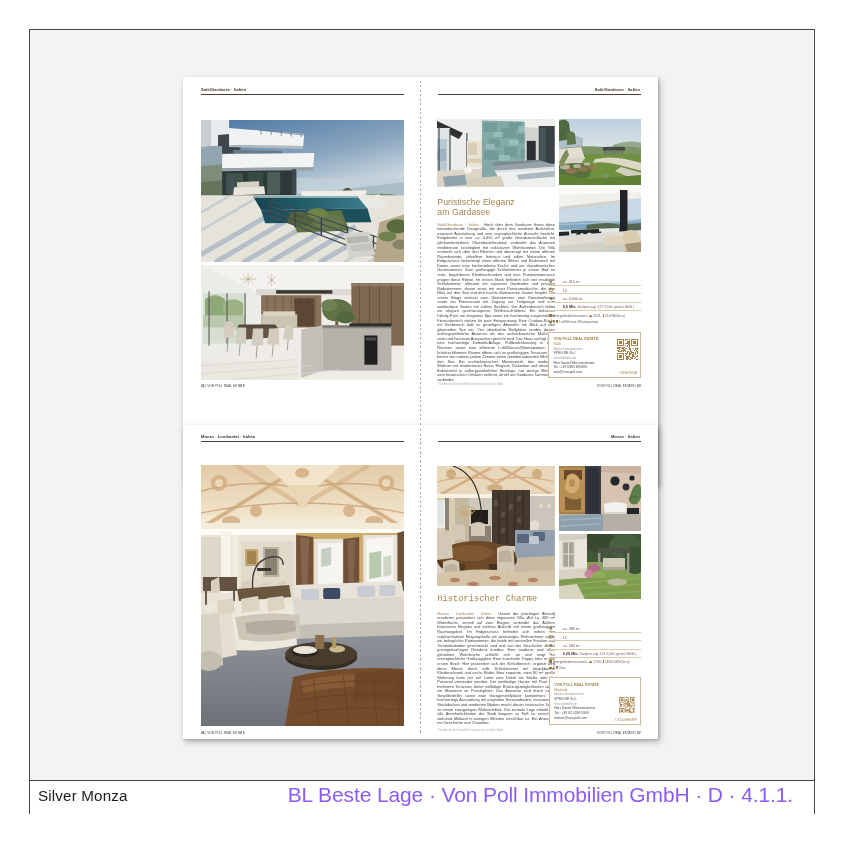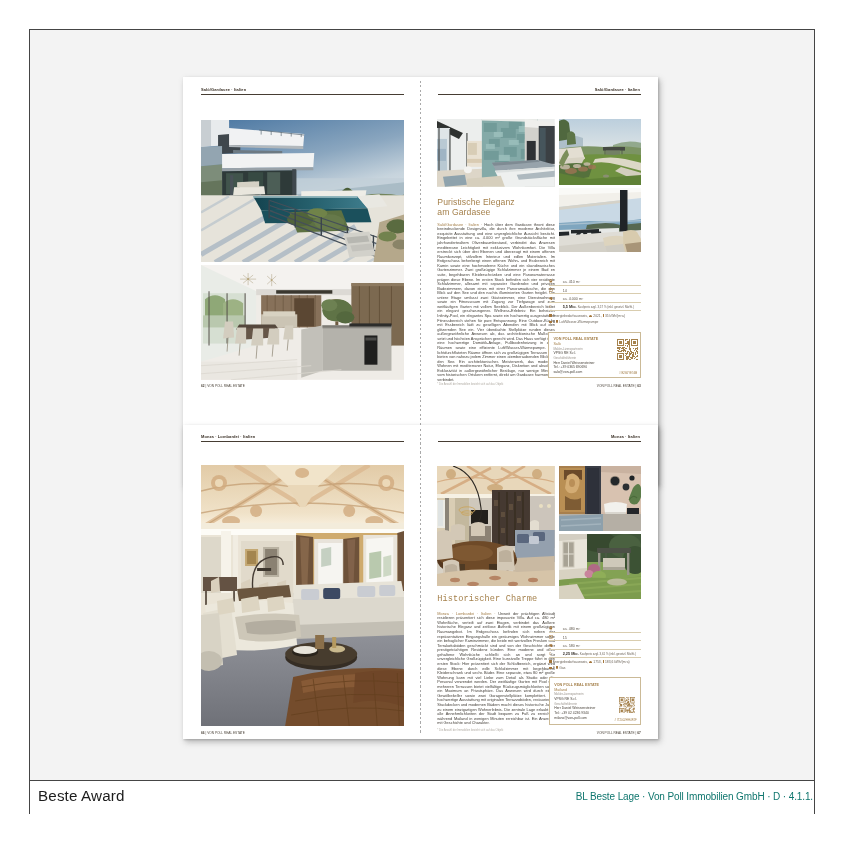--- a/index.html
+++ b/index.html
@@ -1,21 +1,21 @@
 <!DOCTYPE html>
 <html><head>
 <meta charset="utf-8">
 <style>
   html,body{margin:0;padding:0;}
   body{width:844px;height:844px;background:#ffffff;font-family:"Liberation Sans",sans-serif;position:relative;overflow:hidden;}
   .abs{position:absolute;}
   .frame{left:29px;top:29px;width:784px;height:783px;border:1px solid #454545;background:#f3f3f3;}
   .bar{background:#ffffff;border-top:1px solid #454545;}
   .bar-left{left:8px;top:50%;transform:translateY(-62%);font-size:15.2px;color:#1c1c1c;letter-spacing:0.15px;}
-  .bar-right{right:1px;top:50%;transform:translateY(-62%);font-size:10px;color:#0f766e;letter-spacing:-0.12px;}
+  .bar-right{right:21px;top:50%;transform:translateY(-62%);font-size:21px;color:#8b5cf6;letter-spacing:-0.12px;}
   .spread{width:475px;background:#ffffff;box-shadow:1.5px 2.5px 6px rgba(90,90,90,0.4),0.5px 1px 2px rgba(90,90,90,0.3);}
   .fold{left:237px;top:4px;bottom:4px;width:1px;background-image:repeating-linear-gradient(to bottom,#a9a9a9 0,#a9a9a9 2px,transparent 2px,transparent 4.5px);}
   .hdr{font-size:4px;font-weight:bold;color:#3a3026;letter-spacing:0.1px;white-space:nowrap;}
   .rule{height:0.6px;background:#463d33;}
   .ftr{font-size:3.2px;color:#4c443a;white-space:nowrap;}
   .headline{font-size:8.6px;line-height:10.3px;color:#a5814c;letter-spacing:0.1px;}
   .bodytxt{font-size:3.9px;line-height:4.56px;color:#45403a;text-align:justify;}
   .bodytxt .lead{color:#a5814c;}
   .footnote{font-size:2.7px;color:#b0aba3;}
   .cbox{border:0.9px solid #cbba97;background:#fff;}
@@ -808,16 +808,16 @@
       </svg>
 
     <div class="abs cb-id" style="right:3.2px;top:39.4px;"># IT2002HH4F2F</div>
     </div>
 
   <div class="abs ftr" style="right:17.3px;top:305.8px;">VON POLL REAL ESTATE | <b>67</b></div>
 </div>
 
 <div class="abs bar" style="left:30px;top:780px;width:784px;height:33px;">
 
-  <div class="abs bar-left">Beste Award</div>
+  <div class="abs bar-left">Silver Monza</div>
 
   <div class="abs bar-right">BL Beste Lage · Von Poll Immobilien GmbH · D · 4.1.1.</div>
 </div>
 
 </body></html>

